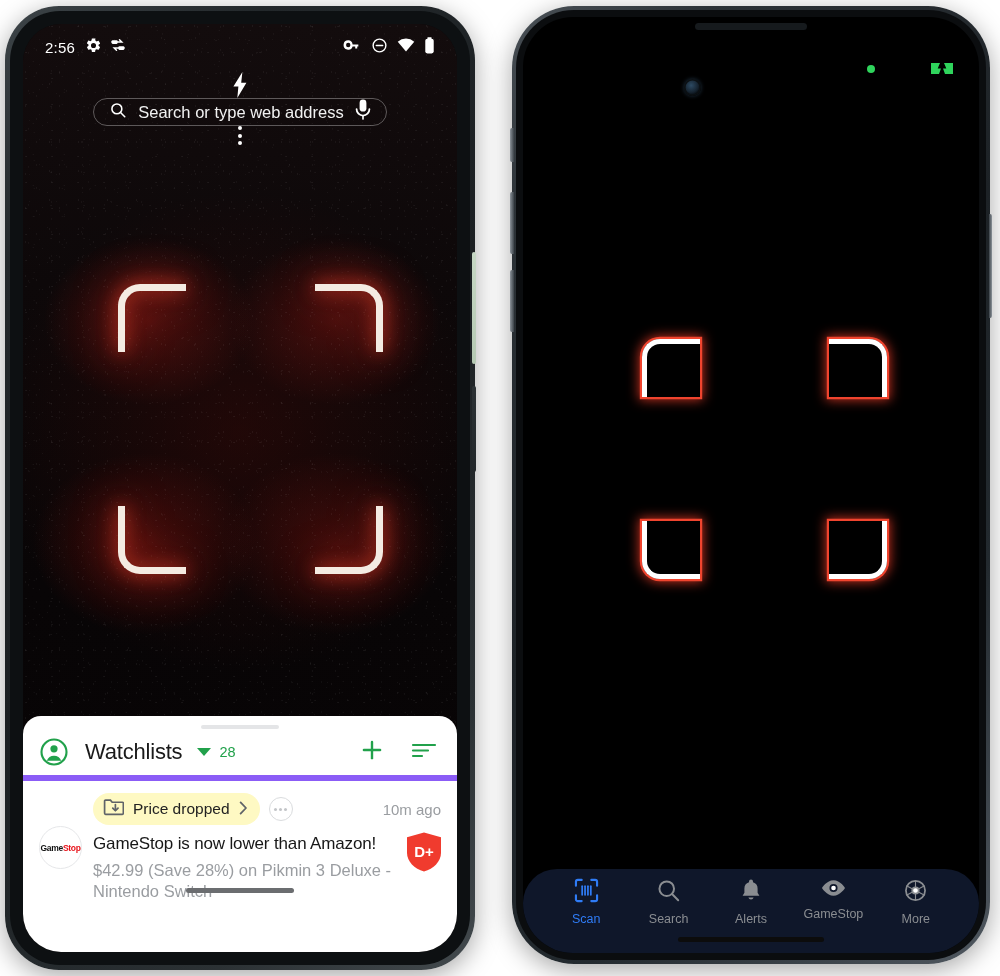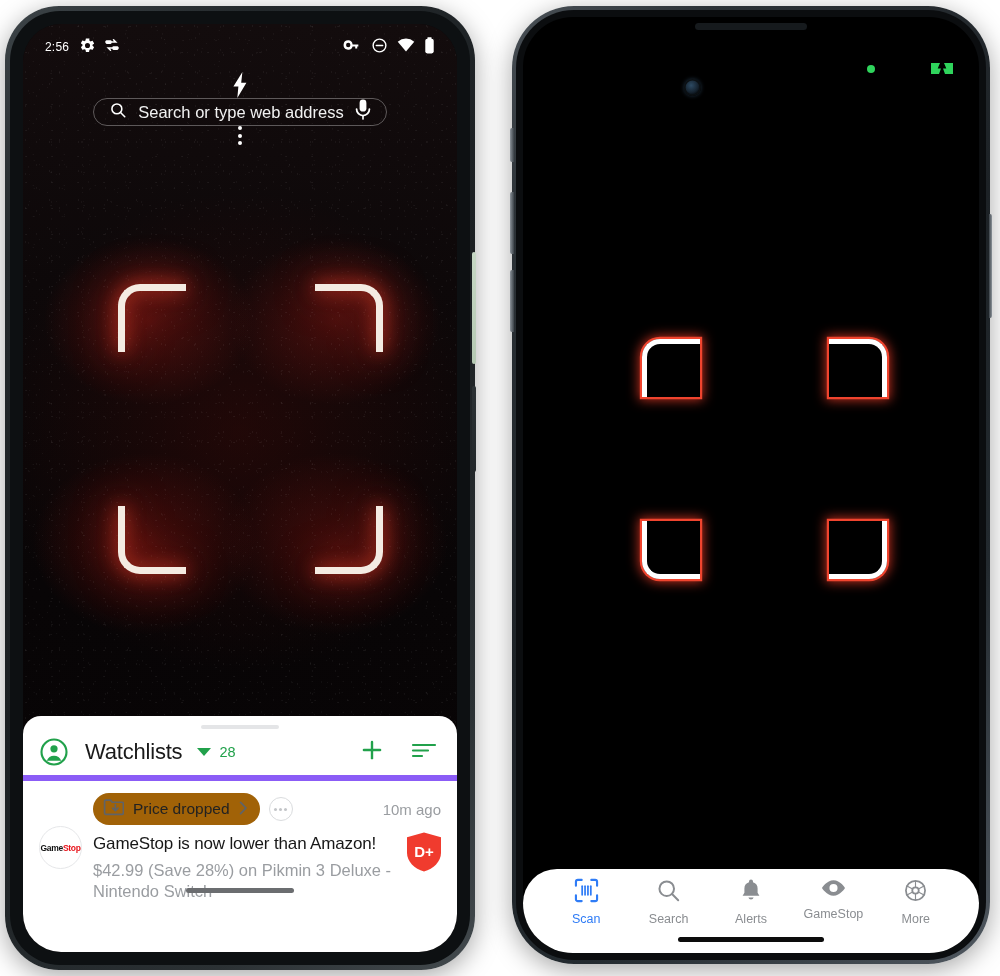--- a/index.html
+++ b/index.html
@@ -63,21 +63,21 @@
                      34px 34px, 27px 27px, 41px 41px, 25px 25px, 33px 33px,
                      38px 38px, 28px 28px, 35px 35px, 30px 30px;
   }
 
   
   .a-status {
     position:absolute; left:0; right:0; top:0; height:46px;
     display:flex; align-items:center; padding:0 22px;
     color:#fff; font-size:15.5px; z-index:4;
   }
-  .a-status .clock { font-size:12px; letter-spacing:.2px; }
+  .a-status .clock { font-size:15px; letter-spacing:.2px; }
   .a-status .sysicons { display:flex; align-items:center; gap:7px; margin-left:10px; }
   .a-status .right { margin-left:auto; display:flex; align-items:center; gap:9px; }
 
   
   .a-omni-row {
     position:absolute; left:0; right:0; top:48px; height:60px;
     display:flex; align-items:center; padding:0 12px; z-index:4;flex-direction:column;
   }
   .flash-btn { width:38px; display:flex; justify-content:center; align-items:center; }
   .omnibox {
@@ -133,21 +133,21 @@
     width:43px; height:43px; border-radius:50%; flex:none;
     border:1px solid #e6e7e9; background:#fff;
     display:flex; align-items:center; justify-content:center;
     font-size:8.5px; font-weight:bold; letter-spacing:-.3px;
   }
   .logo-circle .g { color:#111; } .logo-circle .s { color:#e8131a; }
   .item-body { flex:1; min-width:0; }
   .item-top { display:flex; align-items:center; gap:9px; }
   .chip {
     display:inline-flex; align-items:center; gap:9px;
-    background:#a16207; border-radius:19px; height:32px; padding:0 12px 0 10px;
+    background:#fef9c3; border-radius:19px; height:32px; padding:0 12px 0 10px;
   }
   .chip .label { font-size:15.5px; color:#222; font-weight:500; }
   .chip .chev { color:#555; font-size:14px; }
   .more-circle {
     width:24px; height:24px; border-radius:50%; border:1.4px solid #dadcde;
     display:flex; align-items:center; justify-content:center; gap:2.2px; flex:none;
   }
   .more-circle i { width:3px; height:3px; border-radius:50%; background:#c3c5c8; display:block; }
   .ago { margin-left:auto; color:#9a9da1; font-size:15px; white-space:nowrap; }
   .headline { font-size:17px; color:#171717; margin-top:9px; letter-spacing:-.15px; }
@@ -207,21 +207,21 @@
     box-shadow: 0 0 0 2.2px #f0442e, 0 0 12px 3px rgba(240,60,40,.8);
   }
   .cnr2.tl::before { border-right:none; border-bottom:none; border-top-left-radius:18px; }
   .cnr2.tr::before { border-left:none;  border-bottom:none; border-top-right-radius:18px; }
   .cnr2.bl::before { border-right:none; border-top:none;    border-bottom-left-radius:18px; }
   .cnr2.br::before { border-left:none;  border-top:none;    border-bottom-right-radius:18px; }
   .cnr2.tl{left:0;top:0;} .cnr2.tr{right:0;top:0;}
   .cnr2.bl{left:0;bottom:0;} .cnr2.br{right:0;bottom:0;}
 
   .tabbar {
-    position:absolute; left:0; right:0; bottom:0; height:84px; background:#ffffff;
+    position:absolute; left:0; right:0; bottom:0; height:84px; background:#0f172a;
     border-radius:34px 34px 0 0;
     display:flex; align-items:flex-start; padding:9px 22px 0 22px; z-index:5;
   }
   .tab { flex:1; display:flex; flex-direction:column; align-items:center; gap:5px; }
   .tab .tlabel { font-size:12.5px; color:#8a8d91; }
   .tab.active .tlabel { color:#2f7cf6; font-weight:500; }
   .home-ind-i {
     position:absolute; left:50%; transform:translateX(-50%); bottom:11px;
     width:146px; height:5.5px; border-radius:4px; background:#0c0c0c; z-index:6;
   }

